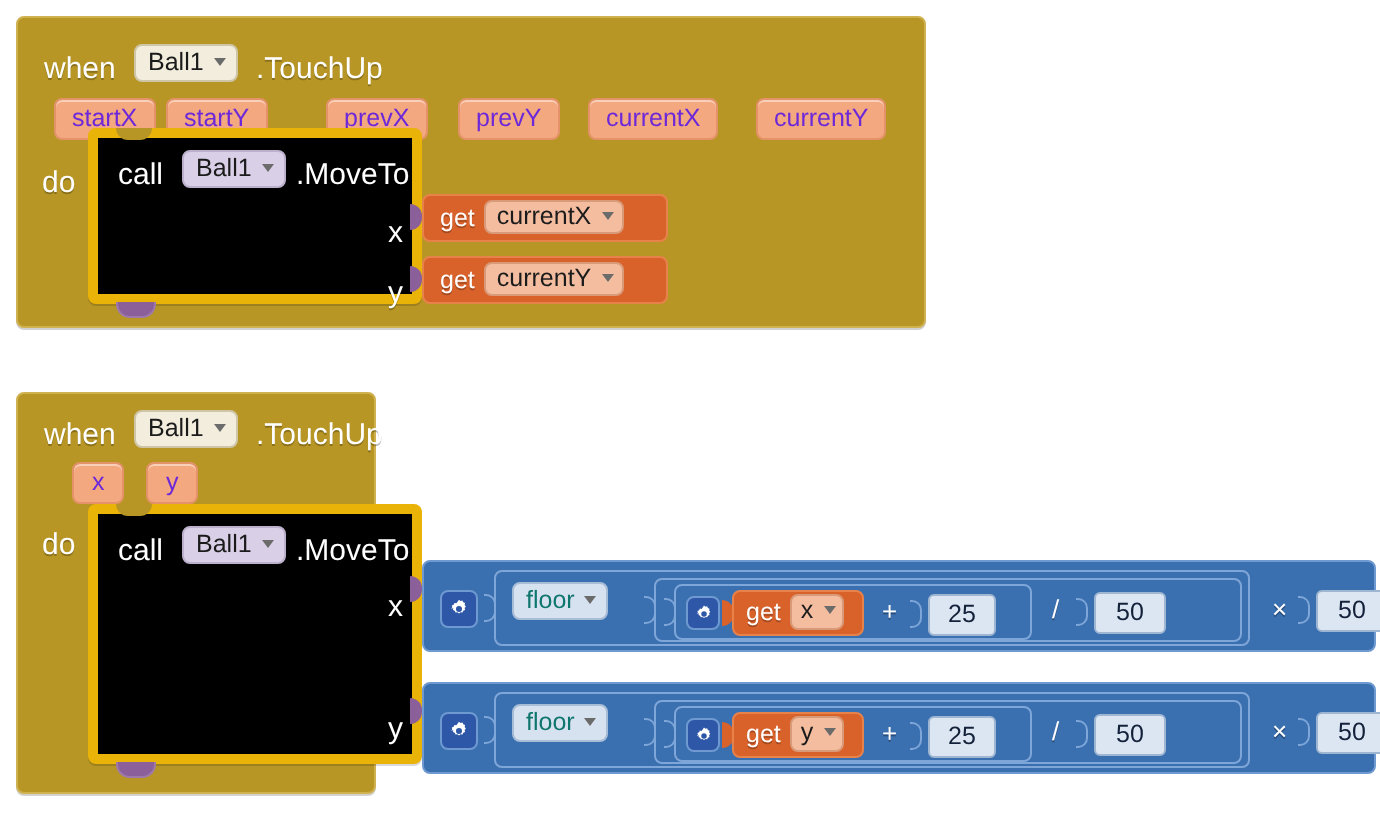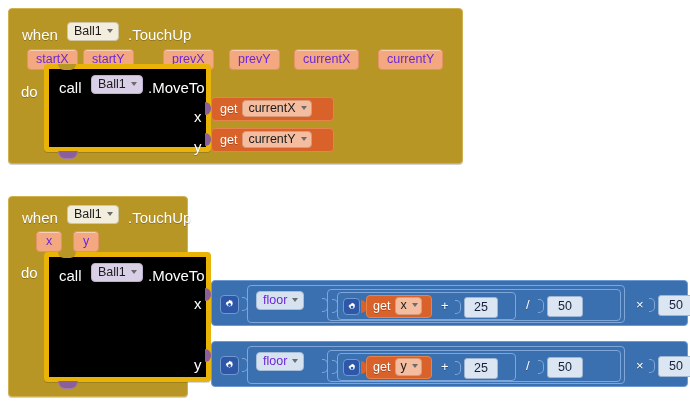--- a/index.html
+++ b/index.html
@@ -37,21 +37,21 @@
     background:#f2eddc;
     border:1px solid #cfc6a8;
     border-radius:4px;
     padding:1px 5px 2px 6px;
     font-size:12.5px;
     color:#1b1b1b;
     line-height:1.15;
   }
   .fld.lav{background:#d9cfe6;border-color:#bdb0cd;}
   .fld.peach{background:#f4bda0;border-color:#d89a78;}
-  .fld.blue{background:#d6e2f0;border-color:#a8bdd6;color:#6d28d9;}
+  .fld.blue{background:#d6e2f0;border-color:#a8bdd6;color:#0f766e;}
   .caret{
     width:0;height:0;border-left:3.5px solid transparent;
     border-right:3.5px solid transparent;border-top:4.5px solid #6b6b6b;
     display:inline-block;margin-bottom:1px;
   }
 
   
   .param{
     position:absolute;
     background:#f3a87f;

